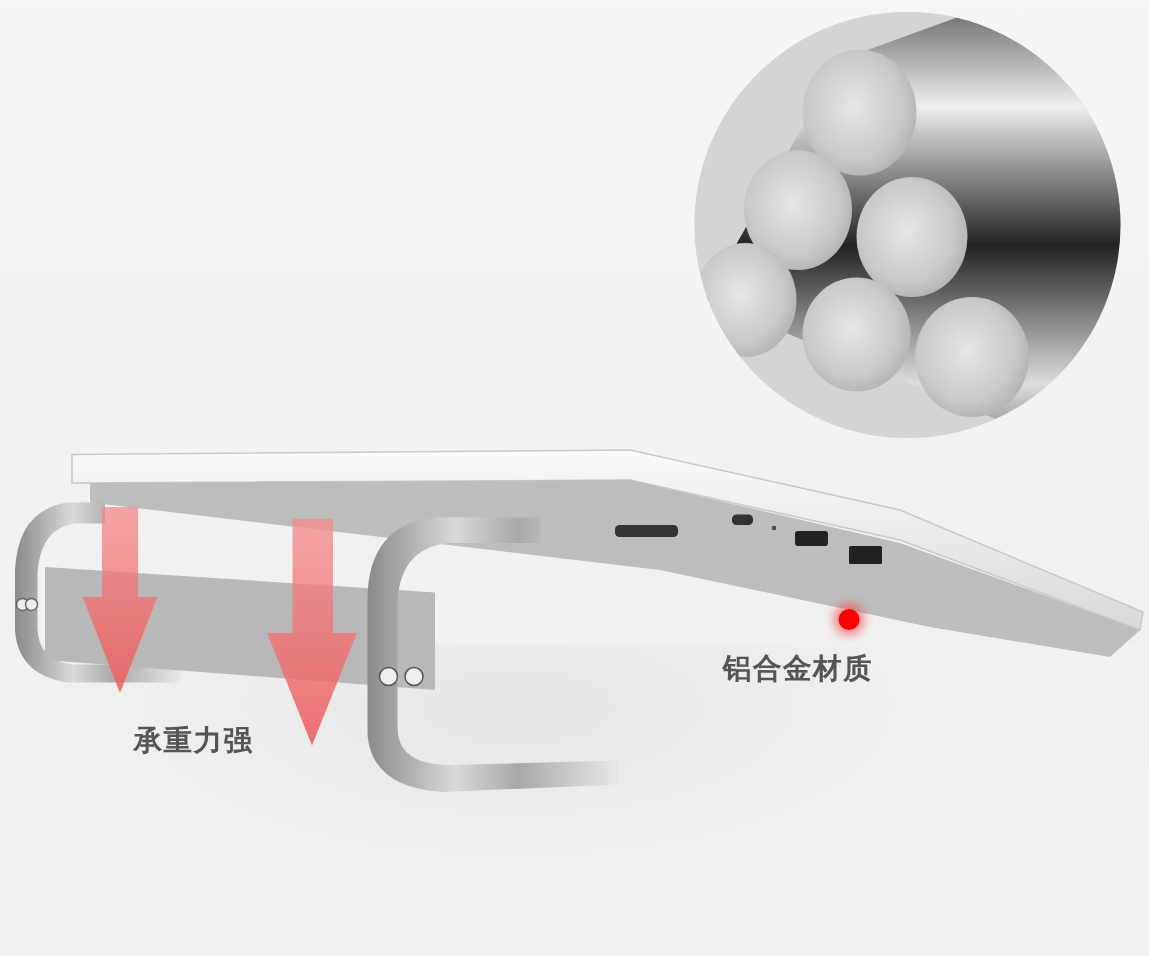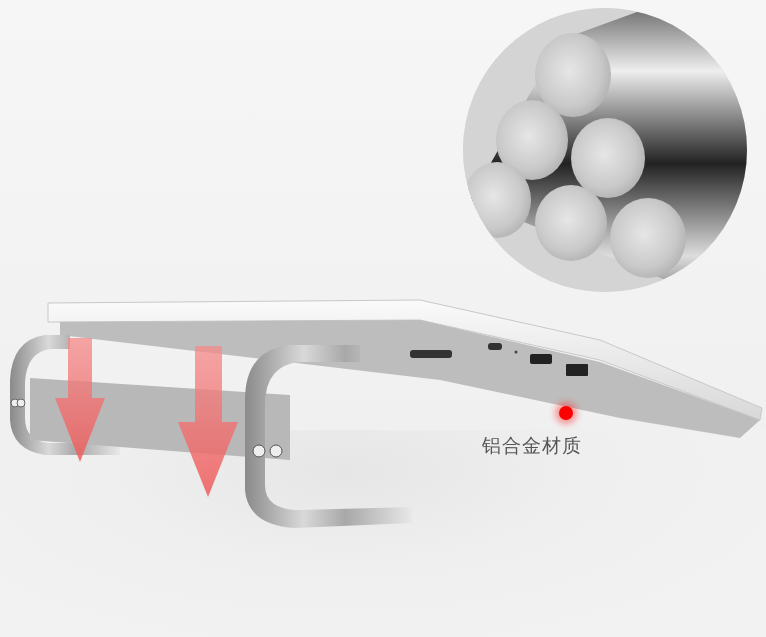--- a/index.html
+++ b/index.html
@@ -1,19 +1,19 @@
 <!DOCTYPE html>
 <html><head>
 <meta charset="utf-8">
 <style>
   html,body{margin:0;padding:0;}
   body{width:766px;height:637px;overflow:hidden;background:#f3f3f3;position:relative;font-family:"DejaVu Sans",sans-serif;}
   .stage{position:absolute;left:0;top:0;width:766px;height:637px;background:linear-gradient(180deg,#f6f6f6 0%,#f1f1f1 60%,#ebebeb 100%);}
   .floor{position:absolute;left:0;top:430px;width:766px;height:207px;background:radial-gradient(ellipse at 45% 20%,#e6e6e6 0%,#efefef 40%,#f2f2f2 80%);}
-  .label{position:absolute;font-size:19px;color:#555;letter-spacing:1px;}
+  .label{position:absolute;font-size:19px;color:#555;letter-spacing:1px;font-weight:bold;}
   .red-dot{position:absolute;width:14px;height:14px;border-radius:50%;background:#f00;box-shadow:0 0 6px 4px rgba(255,40,40,.45);}
   svg{position:absolute;left:0;top:0;}
 </style>
 </head>
 <body>
 
 <div class="stage">
   <div class="floor"></div>
 
   <svg width="766" height="637" viewBox="0 0 766 637">
@@ -90,14 +90,15 @@
     <g>
       <polygon points="68,338 92,338 92,398 105,398 80,462 55,398 68,398" fill="url(#arrowgrad)"></polygon>
     </g>
     <g>
       <polygon points="195,346 222,346 222,422 238,422 208,497 178,422 195,422" fill="url(#arrowgrad)"></polygon>
     </g>
   </svg>
 
   <div class="red-dot" style="left:559px;top:406px;"></div>
 
+  <div class="label" style="left:89px;top:481px;">承重力强</div>
   <div class="label" style="left:482px;top:433px;">铝合金材质</div>
 </div>
 
 </body></html>

